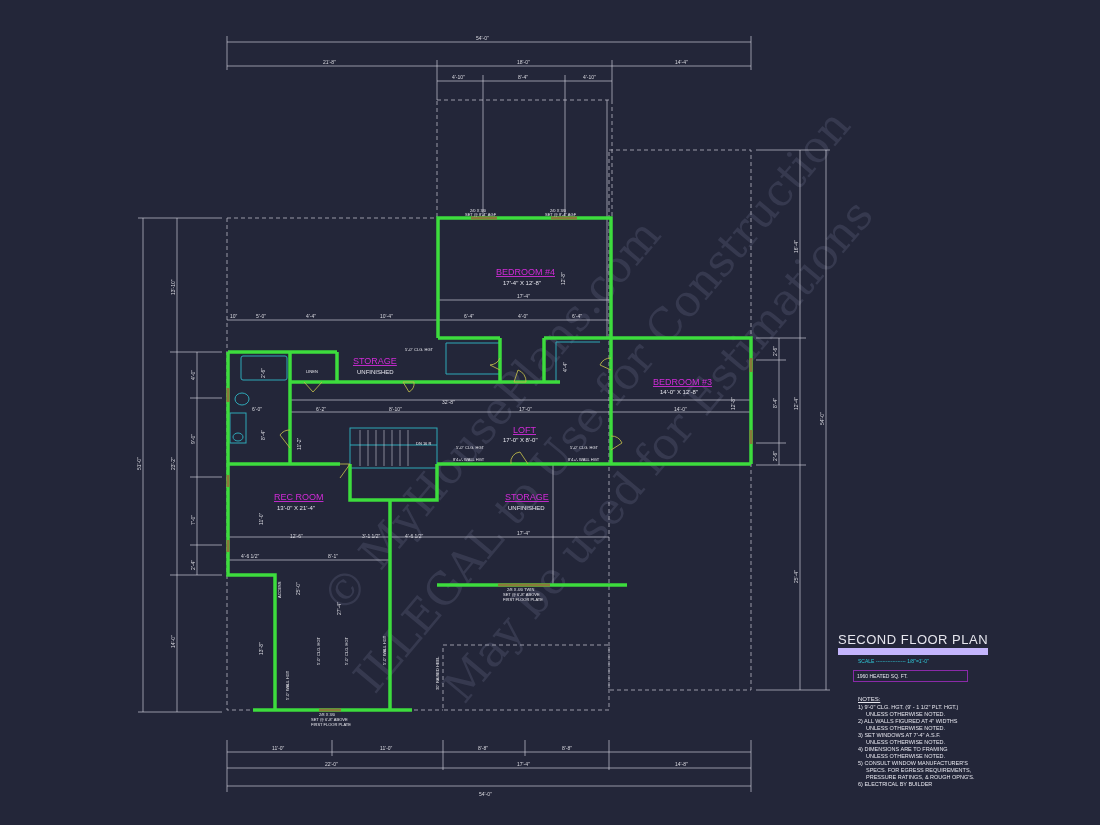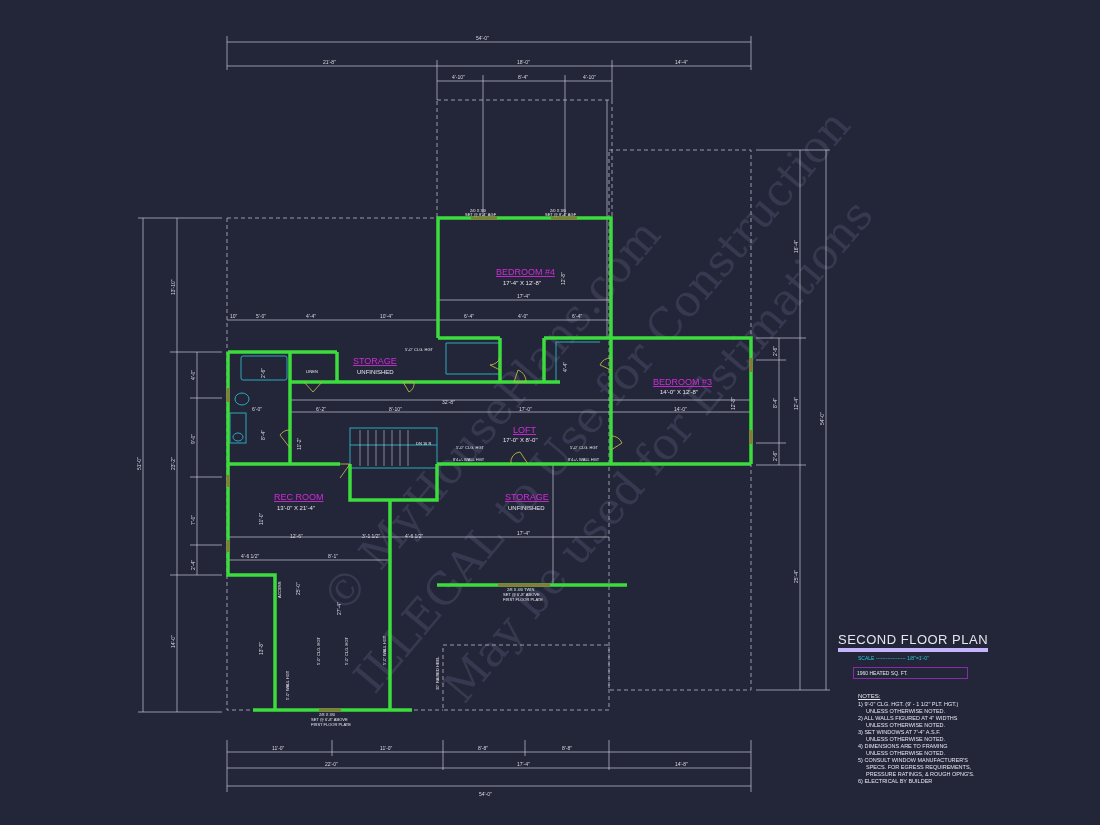--- a/index.html
+++ b/index.html
@@ -4,21 +4,21 @@
 <style>
   html,body{margin:0;padding:0;background:#232639;}
   body{width:1100px;height:825px;overflow:hidden;position:relative;font-family:"Liberation Sans",sans-serif;}
   #plan{position:absolute;left:0;top:0;width:1100px;height:825px;}
   .dim{fill:#d9d9e0;font-size:5px;font-family:"Liberation Sans",sans-serif;}
   .tiny{fill:#e8e8ee;font-size:4px;font-family:"Liberation Sans",sans-serif;}
   .room{fill:#d12bd8;font-size:9px;font-family:"Liberation Sans",sans-serif;text-decoration:underline;}
   .rsize{fill:#e6e6ee;font-size:6px;font-family:"Liberation Sans",sans-serif;}
   .wm{fill:#5a5e78;font-family:"DejaVu Serif",serif;opacity:0.35;}
   .title-block{position:absolute;left:838px;top:630px;width:200px;color:#e6e6ee;}
-  .title{font-size:13px;letter-spacing:0.5px;border-bottom:4px solid #c4b5fd;display:inline-block;padding-bottom:1px;}
+  .title{font-size:13px;letter-spacing:0.5px;border-bottom:7px solid #c4b5fd;display:inline-block;padding-bottom:1px;}
   .scale{font-size:5px;color:#2fc8d8;margin:3px 0 0 20px;}
   .sqft{margin:6px 0 0 15px;width:110px;height:10px;border:1px solid #8a2aa8;font-size:5px;line-height:10px;padding-left:3px;}
   .notes-h{font-size:6px;margin:14px 0 2px 20px;text-decoration:underline;}
   .note{font-size:5.5px;margin-left:20px;line-height:7px;}
   .note .cont{display:block;padding-left:8px;}
 </style>
 </head>
 <body>
 
 <svg id="plan" viewBox="0 0 1100 825" xmlns="http://www.w3.org/2000/svg">

